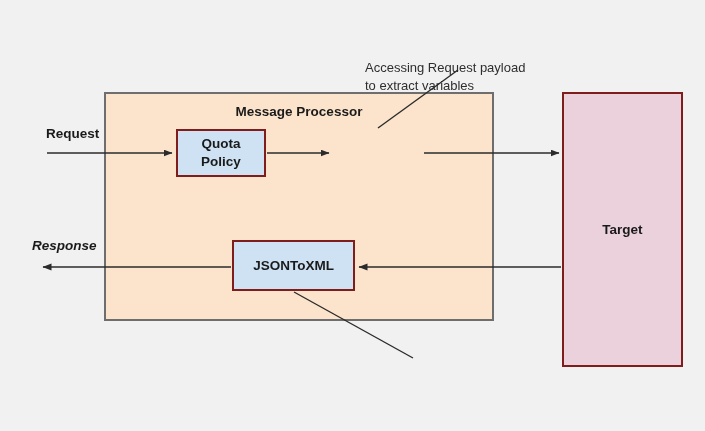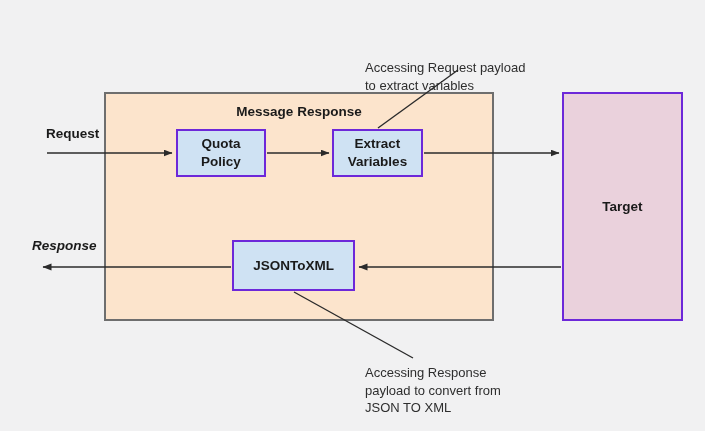--- a/index.html
+++ b/index.html
@@ -35,27 +35,27 @@
     position: absolute;
     display: flex;
     align-items: center;
     justify-content: center;
     text-align: center;
     font-weight: bold;
     font-size: 13.5px;
     line-height: 18px;
     white-space: pre-line;
     background: #CFE2F3;
-    border: 2px solid #6d28d9;
+    border: 2px solid #7f1d1d;
   }
   .node-quota    { left: 176px; top: 129px; width: 90px;  height: 48px; }
   .node-extract  { left: 332px; top: 129px; width: 91px;  height: 48px; }
   .node-json     { left: 232px; top: 240px; width: 123px; height: 51px; }
   .node-target   {
-    left: 562px; top: 92px; width: 121px; height: 229px;
+    left: 562px; top: 92px; width: 121px; height: 275px;
     background: #EAD1DC;
   }
 
   .flow-label {
     position: absolute;
     font-weight: bold;
     font-size: 13.5px;
     white-space: nowrap;
     padding-left: 16px;
   }
@@ -82,43 +82,38 @@
     stroke: #2B2B2B;
     stroke-width: 1.4;
   }
 </style>
 </head>
 <body>
 
 <div class="stage">
 
   <div class="mp-box">
-    <div class="mp-title">Message Response</div>
+    <div class="mp-title">Message Processor</div>
   </div>
 
   <div class="node node-quota">Quota
 Policy</div>
 
-  <div class="node node-extract">Extract
-Variables</div>
 
   <div class="node node-json">JSONToXML</div>
 
   <div class="node node-target">Target</div>
 
   <div class="flow-label label-request">Request</div>
 
   <div class="flow-label label-response">Response</div>
 
   <div class="annotation annotation-top">Accessing Request payload
 to extract variables</div>
 
-  <div class="annotation annotation-bottom">Accessing Response
-payload to convert from
-JSON TO XML</div>
 
   <svg class="wires" viewBox="0 0 705 431" xmlns="http://www.w3.org/2000/svg">
     <defs>
       <marker id="arrow" markerUnits="userSpaceOnUse" markerWidth="10" markerHeight="8" refX="8.5" refY="3.5" orient="auto">
         <path d="M0,0 L9,3.5 L0,7 Z" fill="#2B2B2B"></path>
       </marker>
     </defs>
     <line x1="47" y1="153" x2="172" y2="153" marker-end="url(#arrow)"></line>
     <line x1="267" y1="153" x2="329" y2="153" marker-end="url(#arrow)"></line>
     <line x1="424" y1="153" x2="559" y2="153" marker-end="url(#arrow)"></line>

